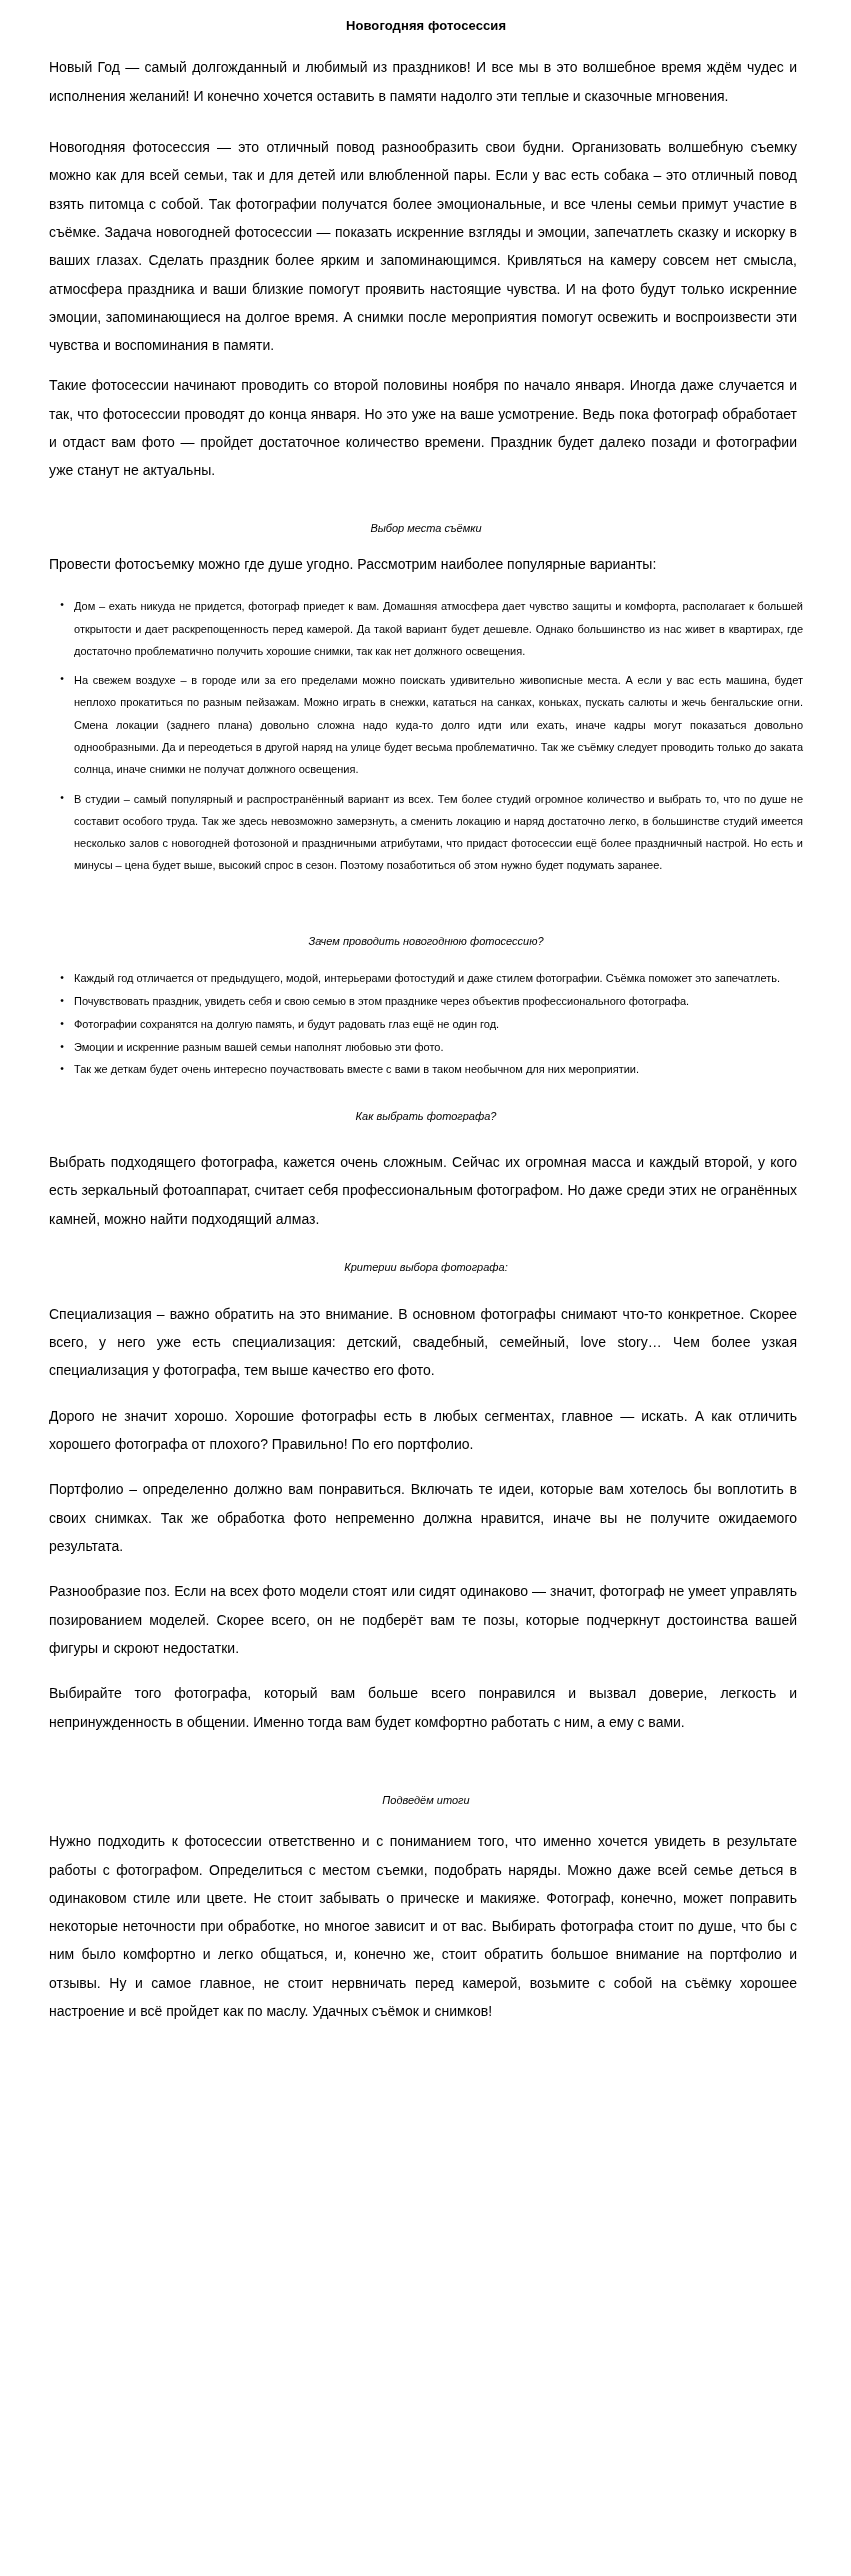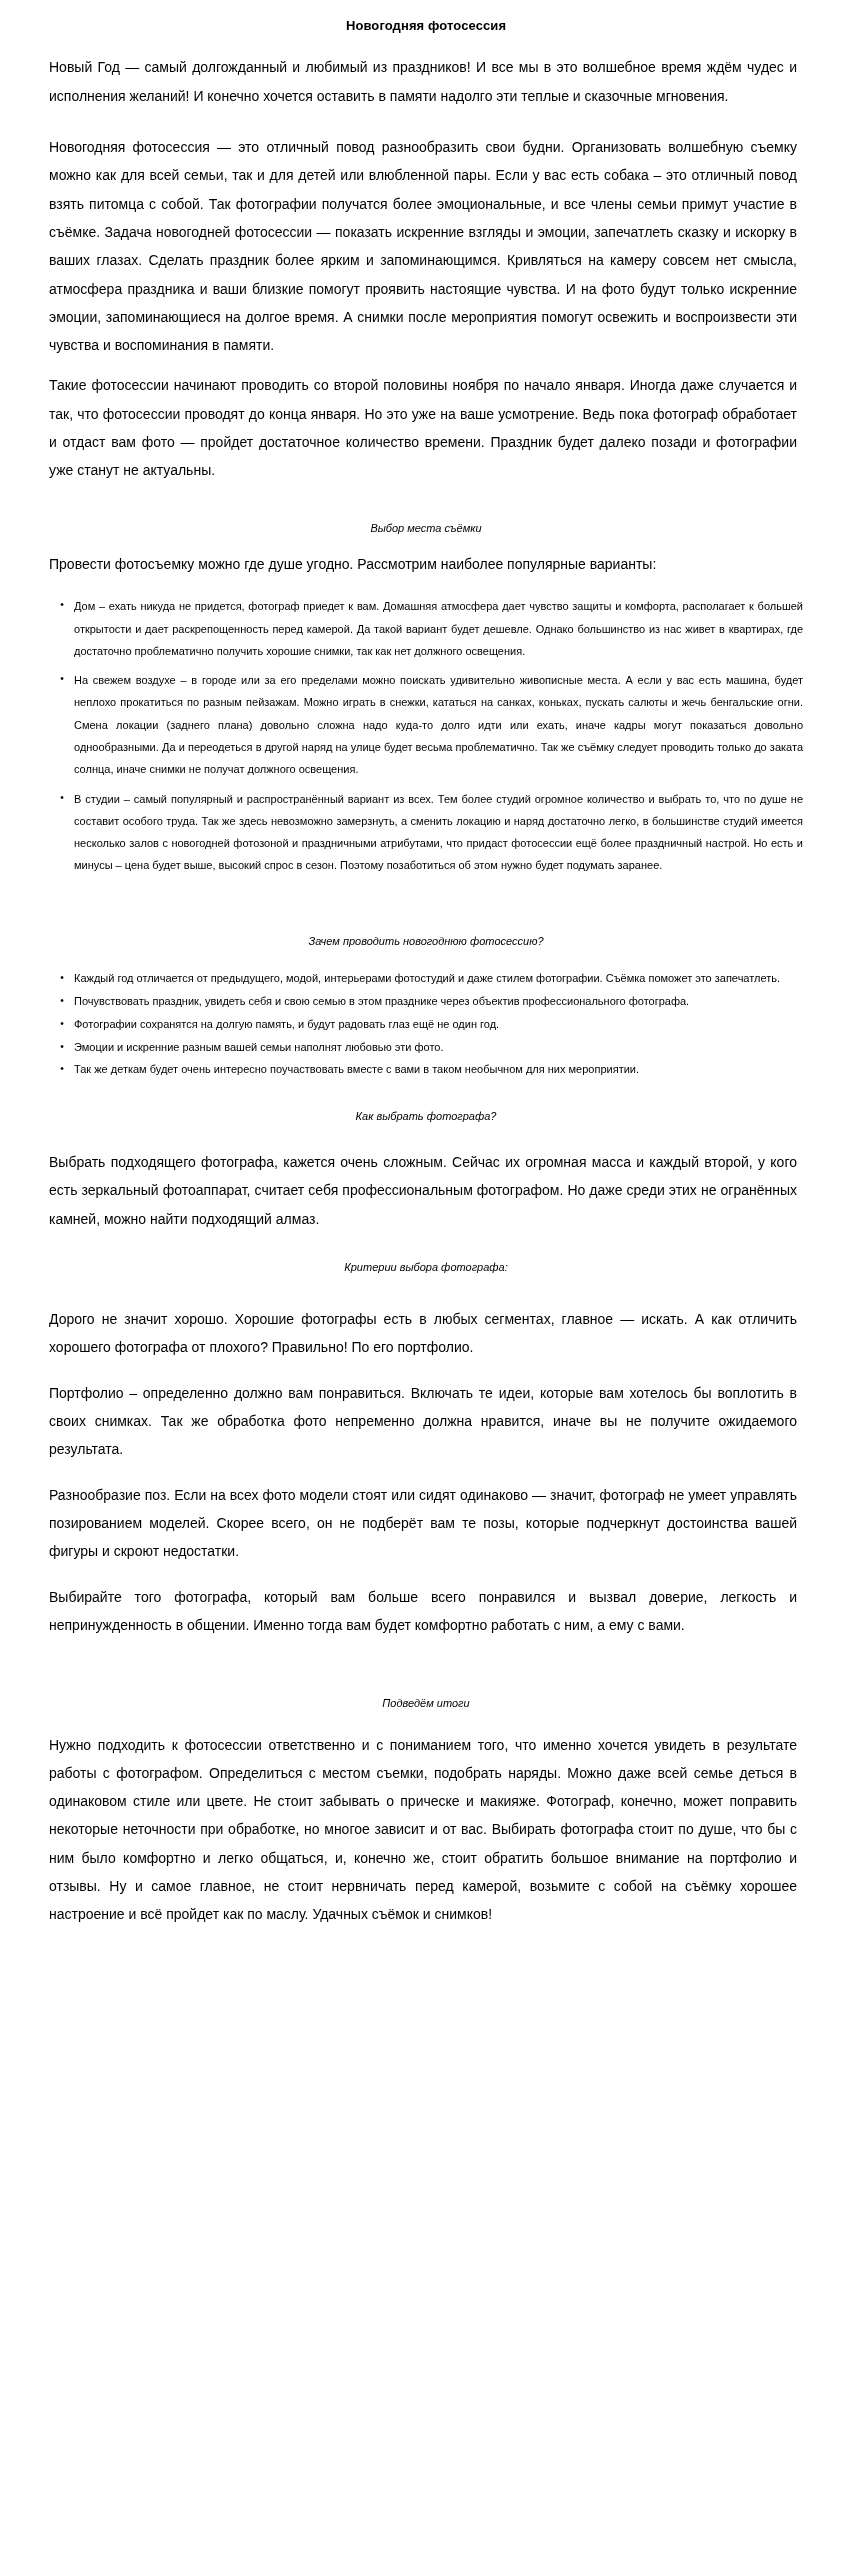--- a/index.html
+++ b/index.html
@@ -138,20 +138,21 @@
 
   <div class="spacer-sm"></div>
 
   <h2 class="sub-head">Критерии выбора фотографа:</h2>
 
   <div class="spacer-xs"></div>
 
 
   <div class="spacer-xs"></div>
 
+  <p class="body-par">Специализация – важно обратить на это внимание. В основном фотографы снимают что-то конкретное.  Скорее всего, у него уже есть специализация: детский, свадебный, семейный, love story… Чем более узкая специализация у фотографа, тем выше качество его фото.</p>
 
   <div class="spacer-xs"></div>
 
   <p class="body-par">Дорого не значит хорошо. Хорошие фотографы есть в любых сегментах, главное — искать. А как отличить хорошего фотографа от плохого? Правильно! По его портфолио.</p>
 
   <div class="spacer-xs"></div>
 
   <p class="body-par">Портфолио – определенно должно вам понравиться. Включать те идеи, которые вам хотелось бы воплотить в своих снимках. Так же обработка фото непременно должна нравится, иначе вы не получите ожидаемого результата.</p>
 
   <div class="spacer-xs"></div>

